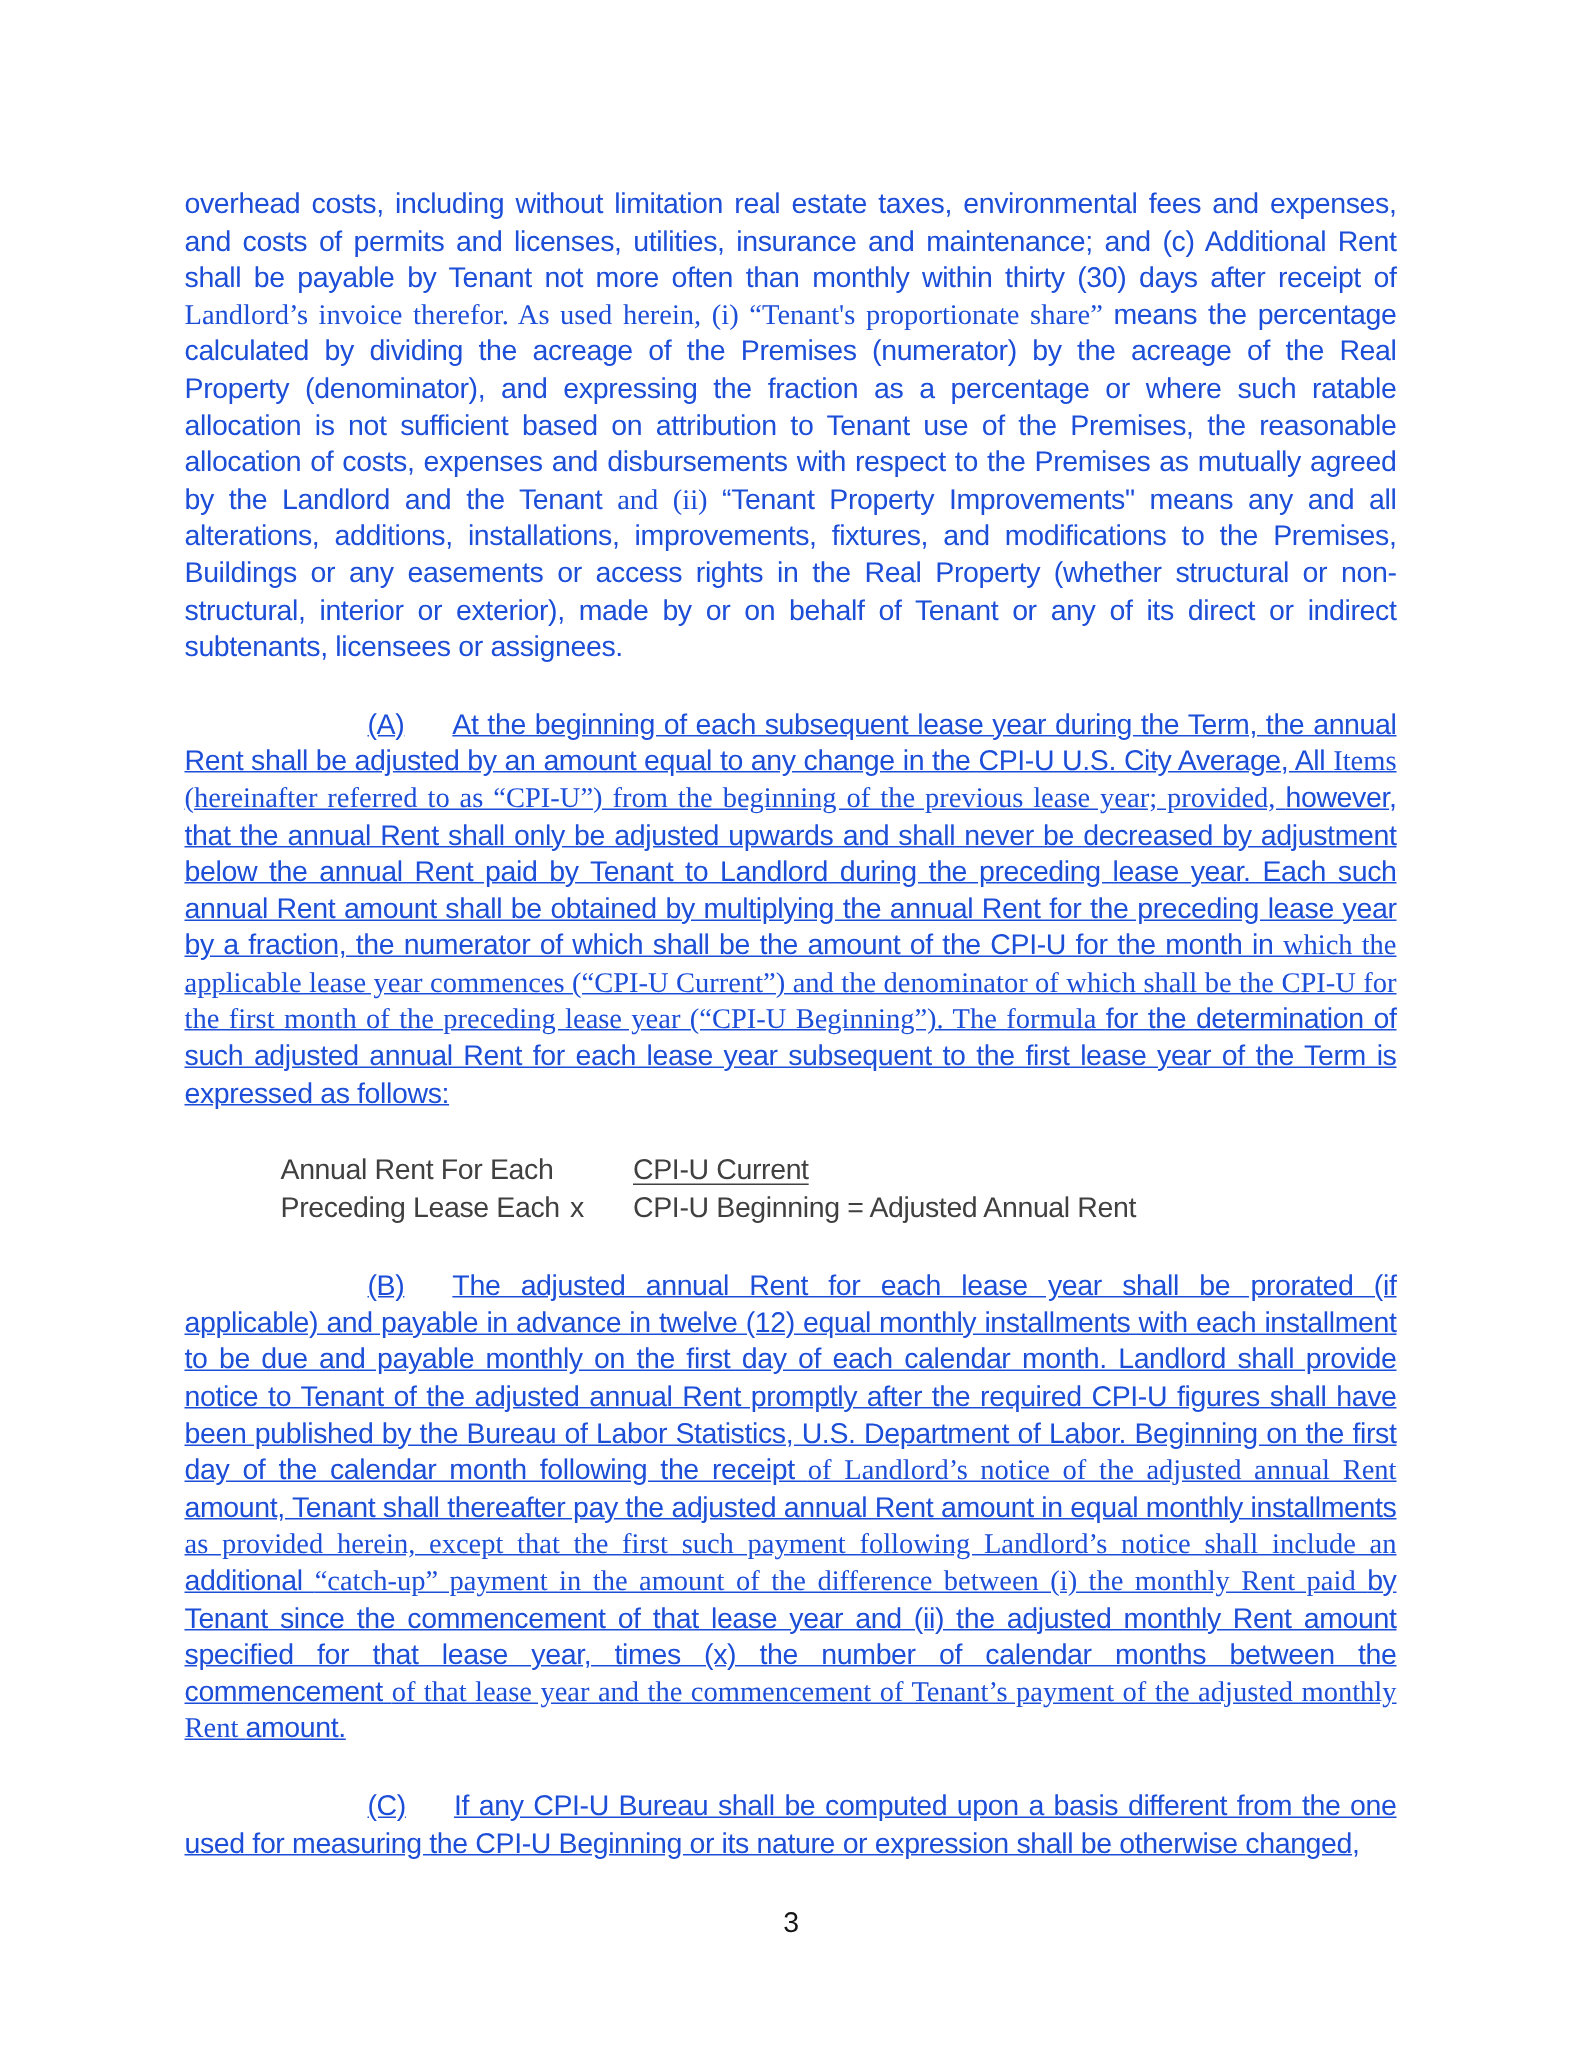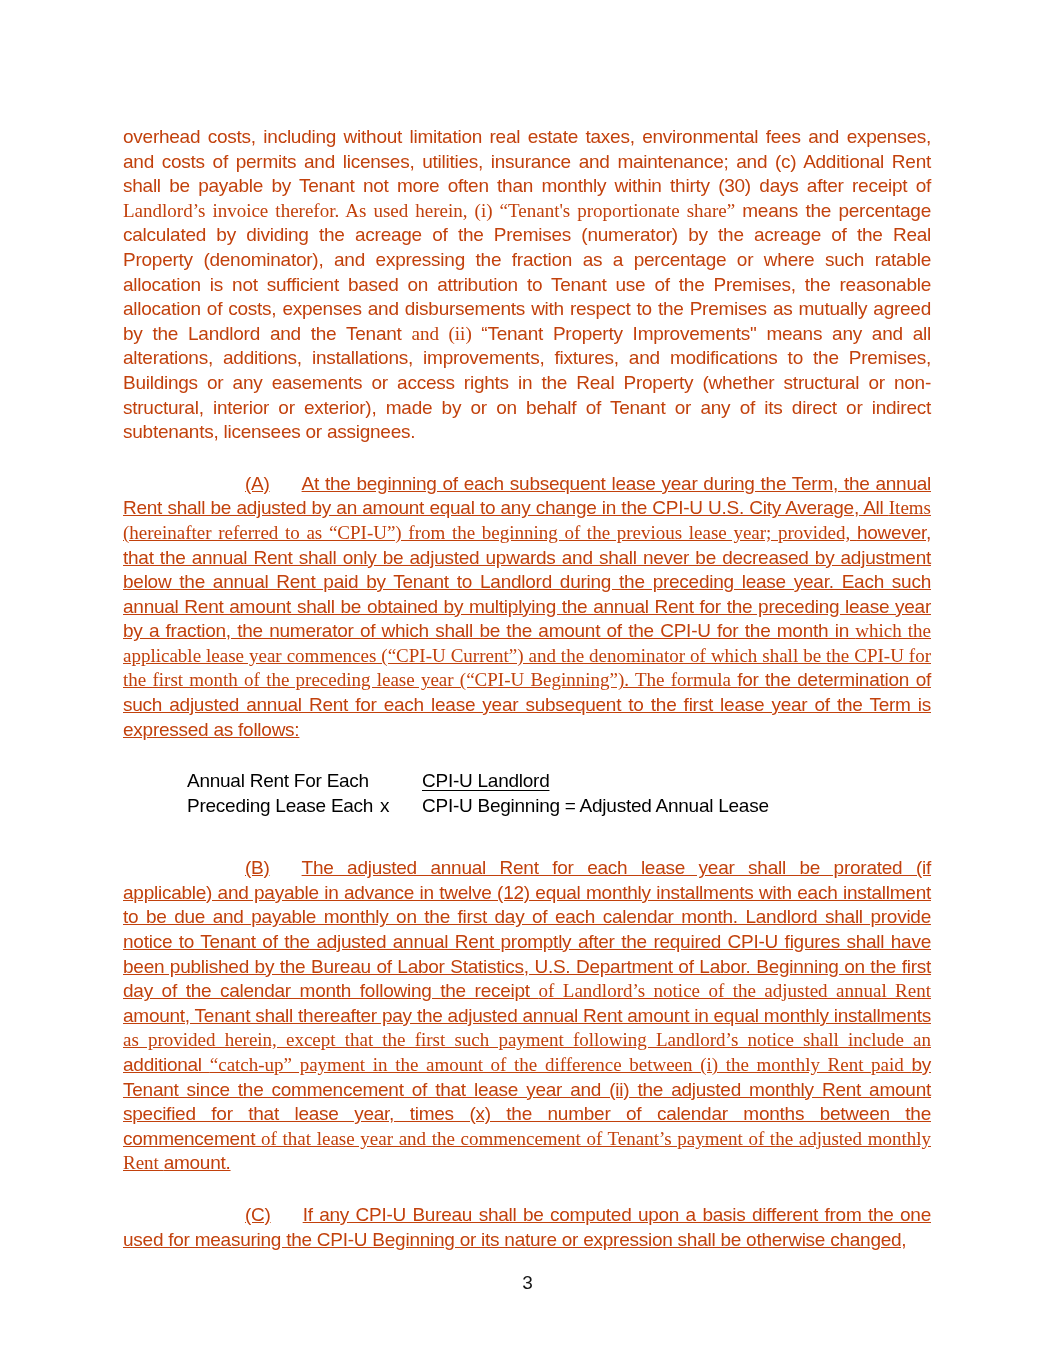--- a/index.html
+++ b/index.html
@@ -21,43 +21,43 @@
     top: 125px;
     width: 808px;
   }
   p.para {
     font-family: "Liberation Sans", sans-serif;
     font-size: 19px;
     line-height: 24.6px;
     letter-spacing: -0.25px;
     text-align: justify;
     margin: 0 0 27px 0;
-    color: #c2410c;
+    color: #1d4ed8;
   }
   p.para.indented {
     text-indent: 122px;
     text-decoration: underline;
   }
   .para .seg.serif {
     font-family: "Liberation Serif", serif;
     letter-spacing: 0;
   }
   .para .label-gap {
     display: inline-block;
     width: 32px;
   }
   .formula {
     position: relative;
     height: 50px;
-    margin: 0 0 37px 0;
+    margin: 0 0 27px 0;
     font-family: "Liberation Sans", sans-serif;
     font-size: 19px;
     line-height: 24.6px;
     letter-spacing: -0.25px;
-    color: #000000;
+    color: #404040;
   }
   .formula-line {
     position: relative;
     height: 24.6px;
   }
   .f-left  { position: absolute; left: 64px;  white-space: nowrap; }
   .f-op    { position: absolute; left: 257px; white-space: nowrap; }
   .f-right { position: absolute; left: 299px; white-space: nowrap; }
   .underline { text-decoration: underline; text-underline-offset: 3px; }
   .page-number {
@@ -77,26 +77,26 @@
 <div class="page">
   <div class="content">
 
     <p class="para"><span class="seg">overhead costs, including without limitation real estate taxes, environmental fees and expenses, and costs of permits and licenses, utilities, insurance and maintenance; and (c) Additional Rent shall be payable by Tenant not more often than monthly within thirty (30) days after receipt of </span><span class="seg serif">Landlord’s invoice therefor. As used herein, (i) “Tenant's proportionate share” </span><span class="seg">means the percentage calculated by dividing the acreage of the Premises (numerator) by the acreage of the Real Property (denominator), and expressing the fraction as a percentage or where such ratable allocation is not sufficient based on attribution to Tenant use of the Premises, the reasonable allocation of costs, expenses and disbursements with respect to the Premises as mutually agreed by the Landlord and the Tenant </span><span class="seg serif">and (ii) </span><span class="seg">“Tenant Property Improvements" means any and all alterations, additions, installations, improvements, fixtures, and modifications to the Premises, Buildings or any easements or access rights in the Real Property (whether structural or non-structural, interior or exterior), made by or on behalf of Tenant or any of its direct or indirect subtenants, licensees or assignees.</span></p>
 
     <p class="para indented"><span class="seg">(A)</span><span class="label-gap"></span><span class="seg">At the beginning of each subsequent lease year during the Term, the annual Rent shall be adjusted by an amount equal to any change in the CPI-U U.S. City Average, All </span><span class="seg serif">Items (hereinafter referred to as “CPI-U”) from the beginning of the previous lease year; provided, </span><span class="seg">however, that the annual Rent shall only be adjusted upwards and shall never be decreased by adjustment below the annual Rent paid by Tenant to Landlord during the preceding lease year. Each such annual Rent amount shall be obtained by multiplying the annual Rent for the preceding lease year by a fraction, the numerator of which shall be the amount of the CPI-U for the month in </span><span class="seg serif">which the applicable lease year commences (“CPI-U Current”) and the denominator of which shall be the CPI-U for the first month of the preceding lease year (“CPI-U Beginning”).  The formula </span><span class="seg">for the determination of such adjusted annual Rent for each lease year subsequent to the first lease year of the Term is expressed as follows:</span></p>
 
     <div class="formula">
       <div class="formula-line">
         <span class="f-left">Annual Rent For Each</span>
-        <span class="f-right underline">CPI-U Landlord</span>
+        <span class="f-right underline">CPI-U Current</span>
       </div>
       <div class="formula-line">
         <span class="f-left">Preceding Lease Each</span>
         <span class="f-op">x</span>
-        <span class="f-right">CPI-U Beginning = Adjusted Annual Lease</span>
+        <span class="f-right">CPI-U Beginning = Adjusted Annual Rent</span>
       </div>
     </div>
 
     <p class="para indented"><span class="seg">(B)</span><span class="label-gap"></span><span class="seg">The adjusted annual Rent for each lease year shall be prorated (if applicable) and payable in advance in twelve (12) equal monthly installments with each installment to be due and payable monthly on the first day of each calendar month.  Landlord shall provide notice to Tenant of the adjusted annual Rent promptly after the required CPI-U figures shall have been published by the Bureau of Labor Statistics, U.S. Department of Labor. Beginning on the first day of the calendar month following the receipt </span><span class="seg serif">of Landlord’s notice of the adjusted annual Rent </span><span class="seg">amount, Tenant shall thereafter pay the adjusted annual Rent amount in equal monthly installments </span><span class="seg serif">as provided herein, except that the first such payment following Landlord’s notice shall include an </span><span class="seg">additional </span><span class="seg serif">“catch-up” payment in the amount of the difference between (i) the monthly Rent paid </span><span class="seg">by Tenant since the commencement of that lease year and (ii) the adjusted monthly Rent amount specified for that lease year, times (x) the number of calendar months between the commencement </span><span class="seg serif">of that lease year and the commencement of Tenant’s payment of the adjusted monthly Rent </span><span class="seg">amount.</span></p>
 
     <p class="para indented"><span class="seg">(C)</span><span class="label-gap"></span><span class="seg">If any CPI-U Bureau shall be computed upon a basis different from the one used for measuring the CPI-U Beginning or its nature or expression shall be otherwise changed,</span></p>
 
   </div>
 
   <div class="page-number">3</div>

